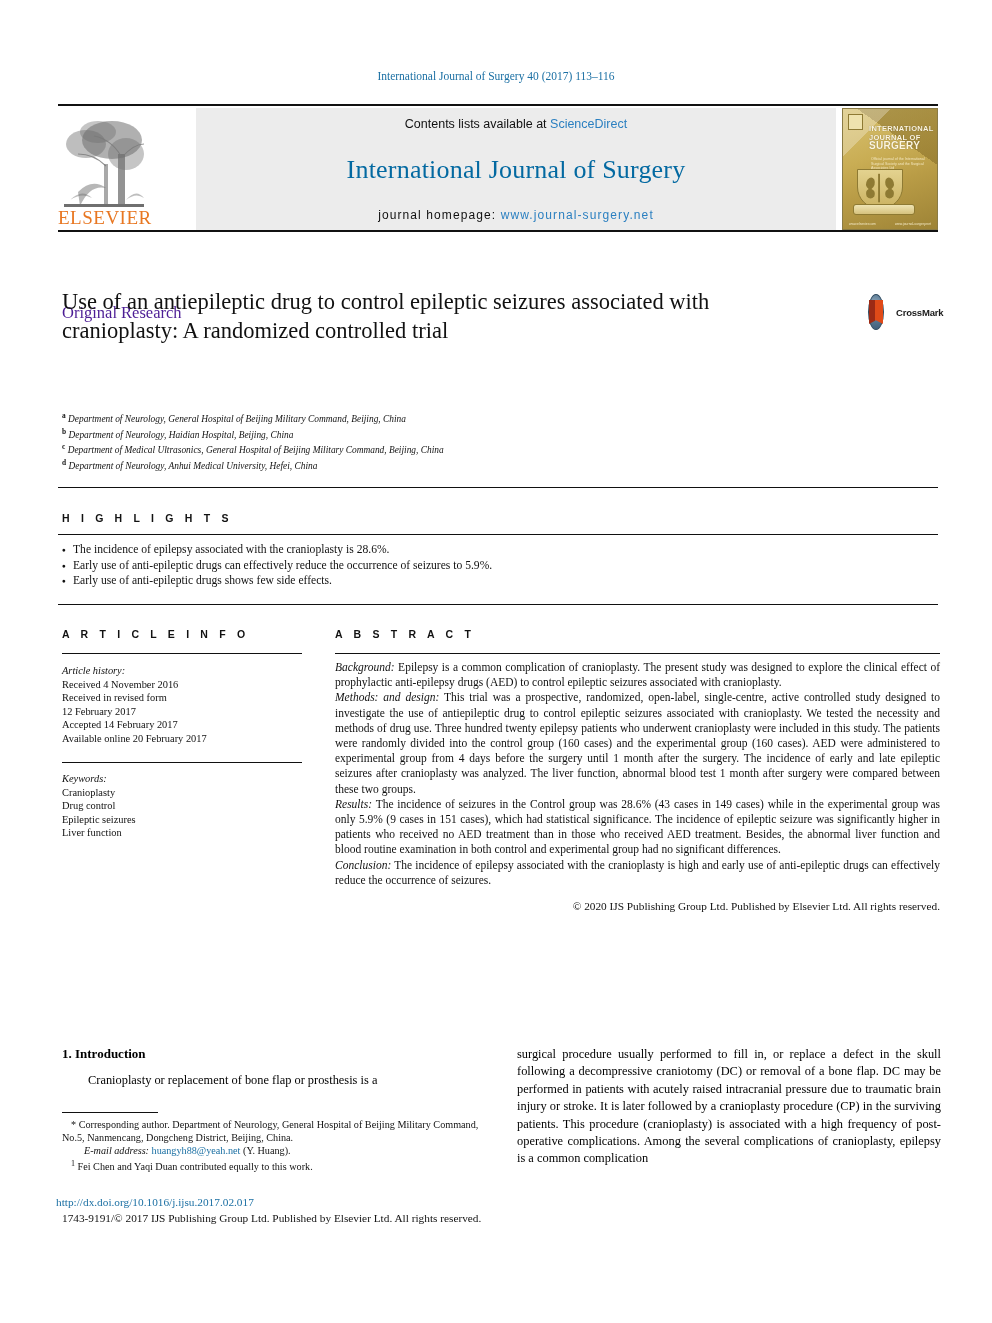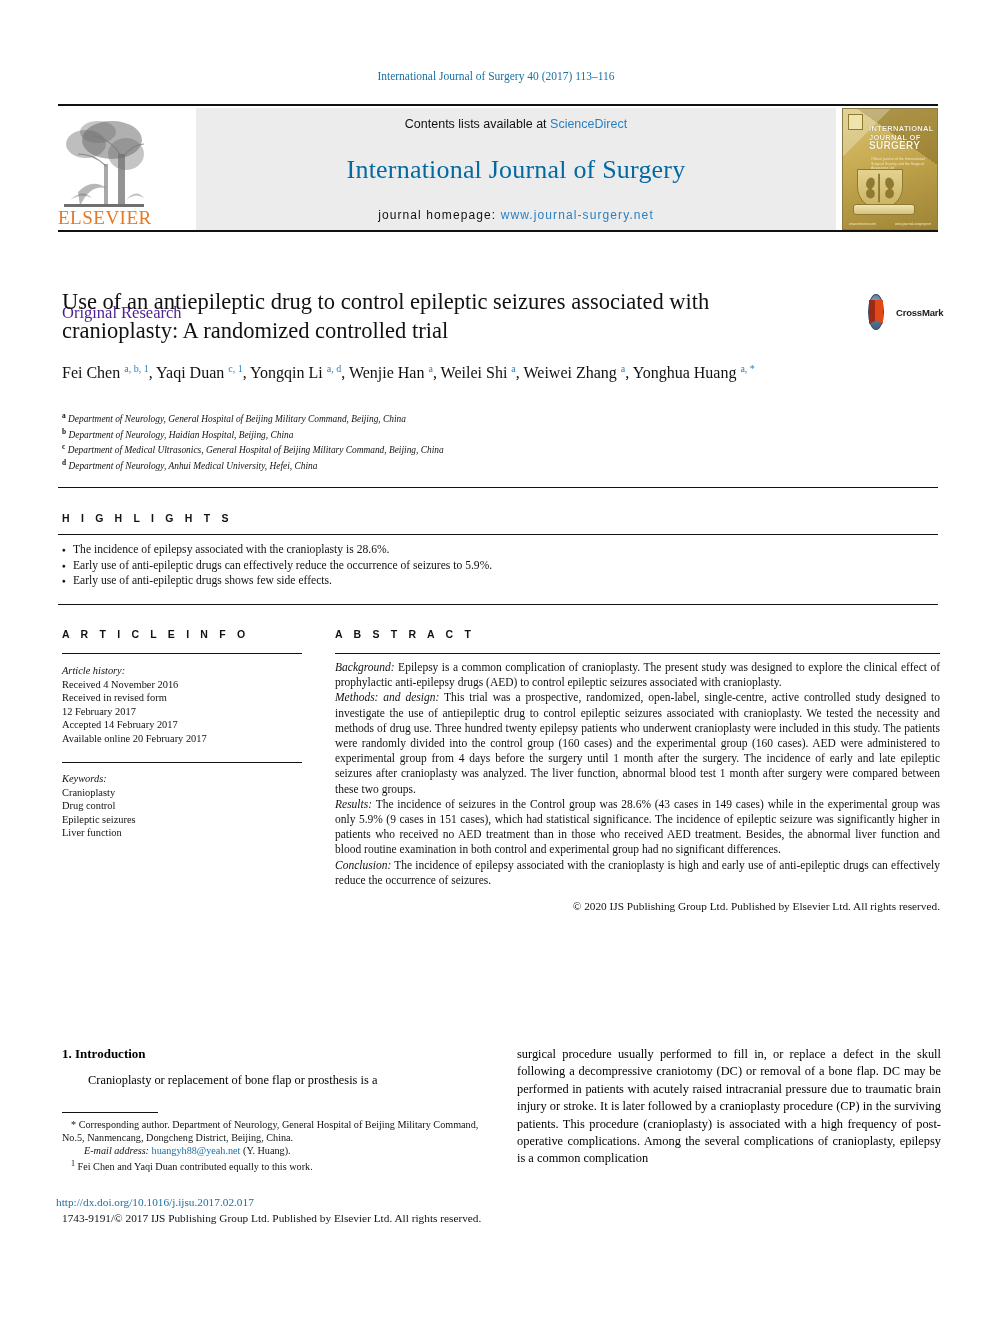--- a/index.html
+++ b/index.html
@@ -290,21 +290,20 @@
   <div class="art-type">Original Research</div>
   <div class="title">Use of an antiepileptic drug to control epileptic seizures associated with cranioplasty: A randomized controlled trial</div>
 
   <div class="crossmark">
     <div class="cm-badge">
       <div class="cm-book"></div>
     </div>
     <div class="cm-text">CrossMark</div>
   </div>
 
-  <div class="authors">Fei Chen <sup>a, b, 1</sup>, Yaqi Duan <sup>c, 1</sup>, Yongqin Li <sup>a, d</sup>, Wenjie Han <sup>a</sup>, Weilei Shi <sup>a</sup>, Weiwei Zhang <sup>a</sup>, Yonghua Huang <sup>a, *</sup></div>
 
   <div class="affils">
     <div><sup>a</sup> <span>Department of Neurology, General Hospital of Beijing Military Command, Beijing, China</span></div>
     <div><sup>b</sup> <span>Department of Neurology, Haidian Hospital, Beijing, China</span></div>
     <div><sup>c</sup> <span>Department of Medical Ultrasonics, General Hospital of Beijing Military Command, Beijing, China</span></div>
     <div><sup>d</sup> <span>Department of Neurology, Anhui Medical University, Hefei, China</span></div>
   </div>
 
   <div class="rule" style="left:58px; top:487px; width:880px; height:1.3px;"></div>
   <div class="rule" style="left:58px; top:534px; width:880px; height:1px;"></div>

